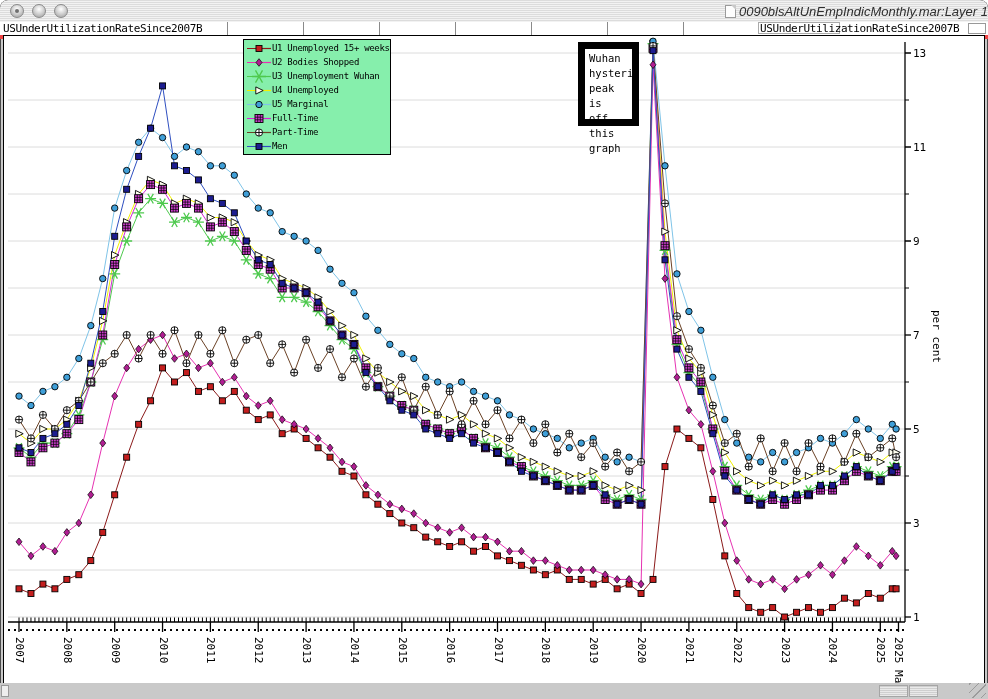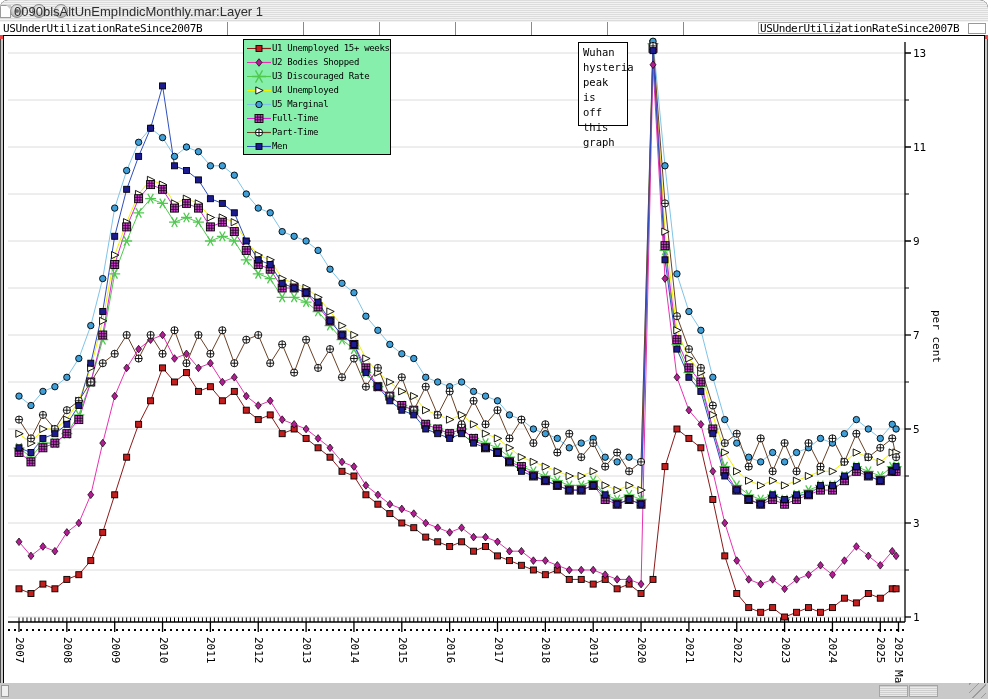--- a/index.html
+++ b/index.html
@@ -6,41 +6,41 @@
   #window{position:relative;width:988px;height:699px;background:#c9c9c9;border-radius:8px 8px 0 0;
           box-shadow:0 0 0 1px #4a4a4a inset;overflow:hidden;}
   
   #titlebar{position:absolute;left:0;top:0;width:988px;height:22px;
     background:repeating-linear-gradient(0deg,#f2f2f2 0 1px,#dcdcdc 1px 2px);
     border-bottom:1px solid #6f6f6f;border-radius:8px 8px 0 0;}
   .tbtn{position:absolute;top:4px;width:14px;height:14px;border-radius:50%;
     background:radial-gradient(circle at 50% 35%,#ffffff 0%,#d9d9d9 40%,#9b9b9b 100%);
     border:1px solid #8a8a8a;box-sizing:border-box;}
   .tbtn .dot{position:absolute;left:4px;top:4px;width:4px;height:4px;border-radius:50%;background:#6f6f6f;}
-  #title-wrap{position:absolute;left:0;top:0;width:100%;height:22px;display:flex;align-items:center;justify-content:flex-start;gap:3px;}
+  #title-wrap{position:absolute;left:0;top:0;width:100%;height:22px;display:flex;align-items:center;justify-content:flex-end;gap:3px;font-style:italic;}
   #doc-icon{width:11px;height:13px;background:#fdfdfd;border:1px solid #9a9a9a;position:relative;box-sizing:border-box;}
   #doc-icon:before{content:"";position:absolute;right:-1px;top:-1px;border-style:solid;border-width:0 5px 5px 0;border-color:transparent #c9c9c9 transparent transparent;}
   #window-title{font-size:13px;color:#2e2e2e;letter-spacing:0;}
   
   #fieldrow{position:absolute;left:0;top:22px;width:988px;height:13px;background:#ffffff;border-bottom:4px solid #ef4444;}
   .fdiv{position:absolute;top:0;width:1px;height:13px;background:#8a8a8a;}
   .ftext{position:absolute;top:0;height:13px;line-height:13px;font-family:"DejaVu Sans Mono",monospace;
          font-size:11px;letter-spacing:-0.4px;color:#000;white-space:nowrap;}
   #field-sub-box{position:absolute;left:758px;top:0;width:82px;height:12px;border:1px solid #aaa;box-sizing:border-box;background:#fff;}
   #field-endcap{position:absolute;right:2px;top:1px;width:18px;height:11px;background:#fff;border:1px solid #999;box-sizing:border-box;}
   
   #content{position:absolute;left:3px;top:35px;width:982px;height:649px;background:#ffffff;border:1px solid #000;box-sizing:border-box;}
   #chart{position:absolute;left:0;top:0;width:988px;height:699px;}
   
   #legend{position:absolute;left:243px;top:39px;width:148px;height:116px;background:#86efac;border:1px solid #000;box-sizing:border-box;padding:1px 0 0 2px;z-index:5;}
   .lrow{display:flex;align-items:center;height:14px;}
   .lrow svg{width:26px;height:13px;flex:0 0 26px;}
   .llabel{font-family:"DejaVu Sans Mono",monospace;font-size:9px;letter-spacing:-0.3px;color:#000;white-space:nowrap;}
   
-  #annotation{position:absolute;left:578px;top:42px;width:50px;height:84px;background:#fff;border:1px solid #000000;box-sizing:border-box;
+  #annotation{position:absolute;left:578px;top:42px;width:61px;height:84px;background:#fff;border:7px solid #000000;box-sizing:border-box;
      font-family:"DejaVu Sans Mono",monospace;font-size:10.5px;line-height:15px;padding:2px 0 0 4px;color:#000;white-space:pre-line;z-index:5;}
   
   #bottombar{position:absolute;left:0;top:683px;width:988px;height:16px;background:#c9c9c9;}
   #hscroll-stub{position:absolute;left:1px;top:2px;width:8px;height:12px;background:#eee;border:1px solid #9a9a9a;box-sizing:border-box;}
   .splitter{position:absolute;top:2px;width:29px;height:12px;border:1px solid #a5a5a5;box-sizing:border-box;
     background:repeating-linear-gradient(0deg,#e9e9e9 0 1px,#cfcfcf 1px 2px);}
   #resize-grip{position:absolute;right:2px;top:0px;width:17px;height:15px;
     background:repeating-linear-gradient(315deg,transparent 0 3px,#9b9b9b 3px 4px,transparent 4px 6px);}
 </style>
 </head>
@@ -1156,21 +1156,21 @@
           <line x1="1" y1="6.5" x2="25" y2="6.5" stroke="#e632b2" stroke-width="1.2"></line>
           <path d="M13 2.7L16 6.5L13 10.3L10 6.5Z" fill="#b01e92" stroke="#000" stroke-width="0.7"></path>
         </svg>
         <span class="llabel">U2 Bodies Shopped</span>
       </div>
     <div class="lrow">
         <svg class="leg-svg" viewBox="0 0 26 13">
           <line x1="1" y1="6.5" x2="25" y2="6.5" stroke="#4ec94e" stroke-width="1.2"></line>
           <path d="M6 6.5H20M9.5 0.41000000000000014L16.5 12.59M9.5 12.59L16.5 0.41000000000000014" stroke="#4ec94e" stroke-width="1.3" fill="none"></path>
         </svg>
-        <span class="llabel">U3 Discouraged Rate</span>
+        <span class="llabel">U3 Unemployment Wuhan</span>
       </div>
     <div class="lrow">
         <svg class="leg-svg" viewBox="0 0 26 13">
           <line x1="1" y1="6.5" x2="25" y2="6.5" stroke="#f2f200" stroke-width="1.2"></line>
           <path d="M9.8 2.9L17.2 6.5L9.8 10.1Z" fill="#fffff0" stroke="#000" stroke-width="0.9"></path>
         </svg>
         <span class="llabel">U4 Unemployed</span>
       </div>
     <div class="lrow">
         <svg class="leg-svg" viewBox="0 0 26 13">

